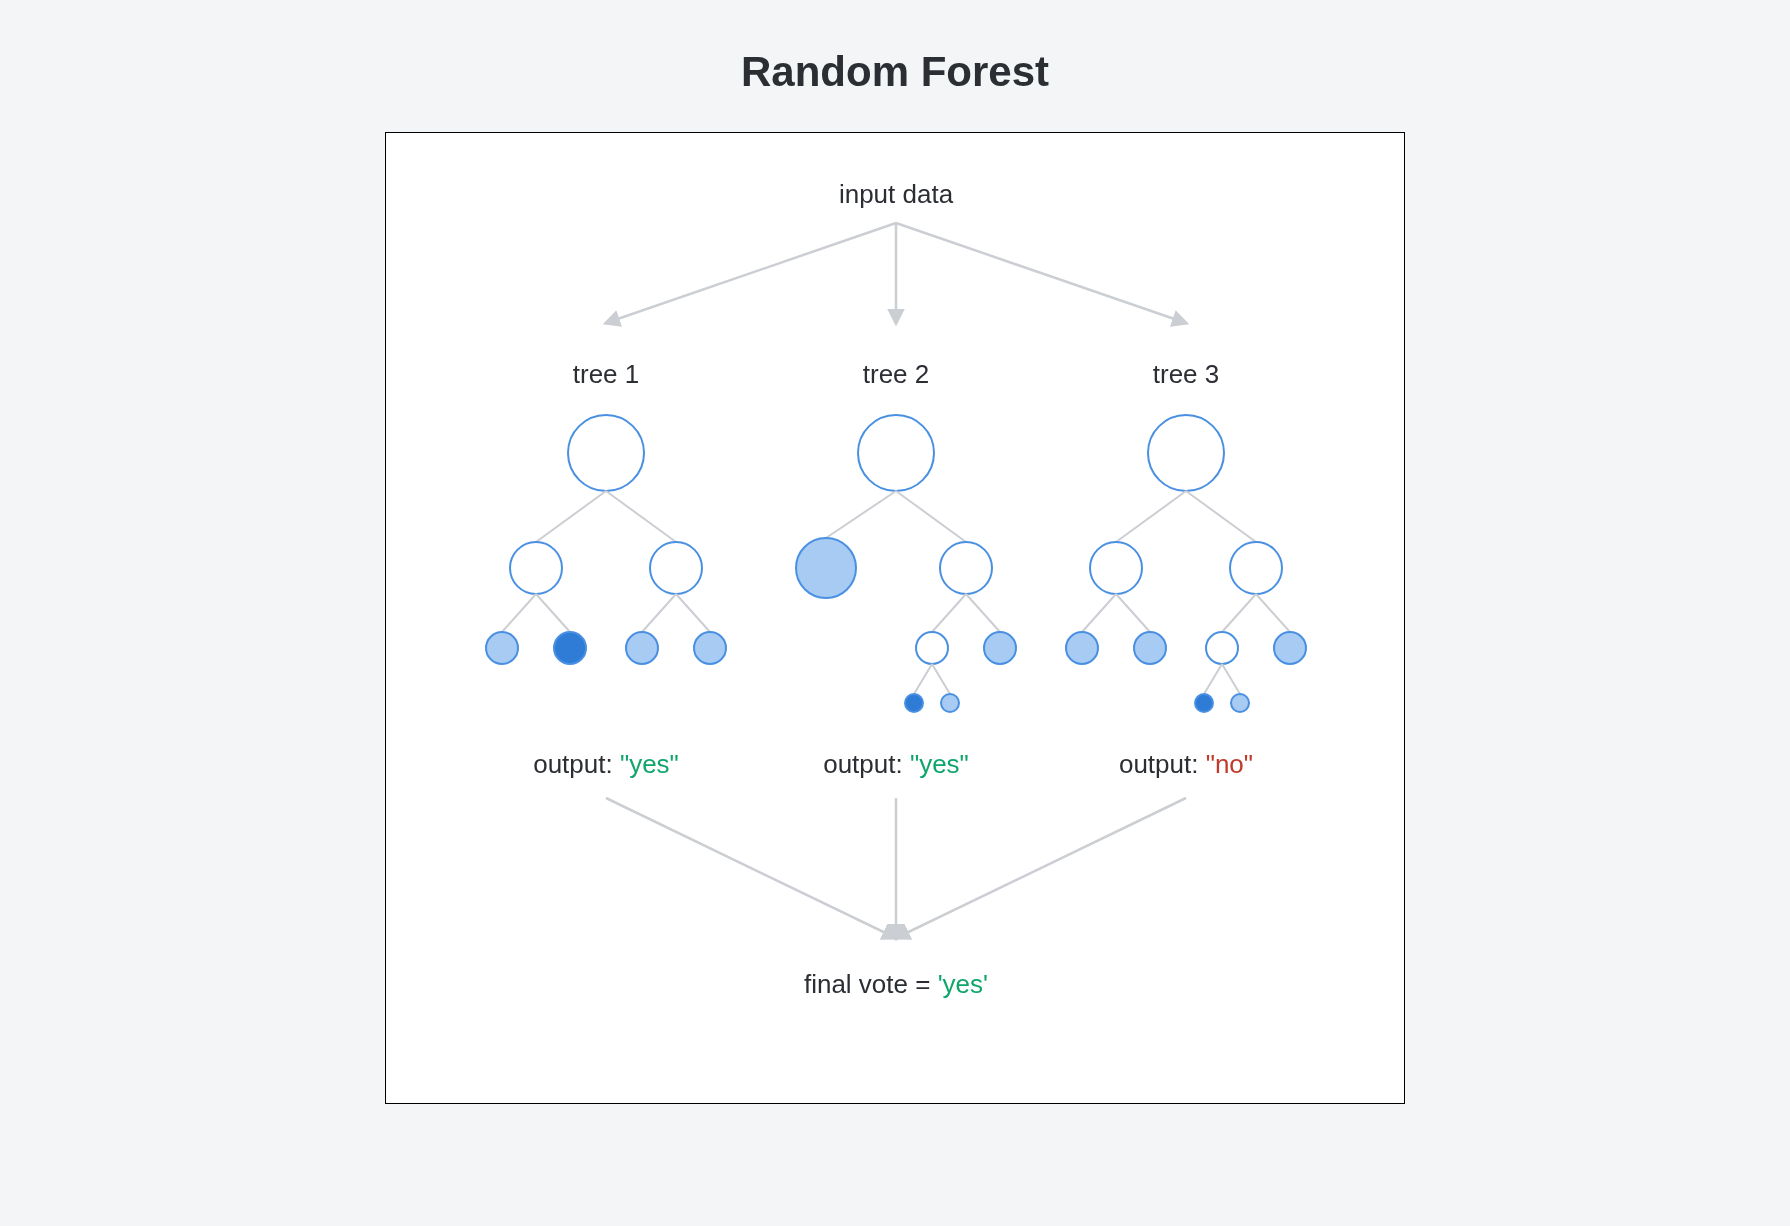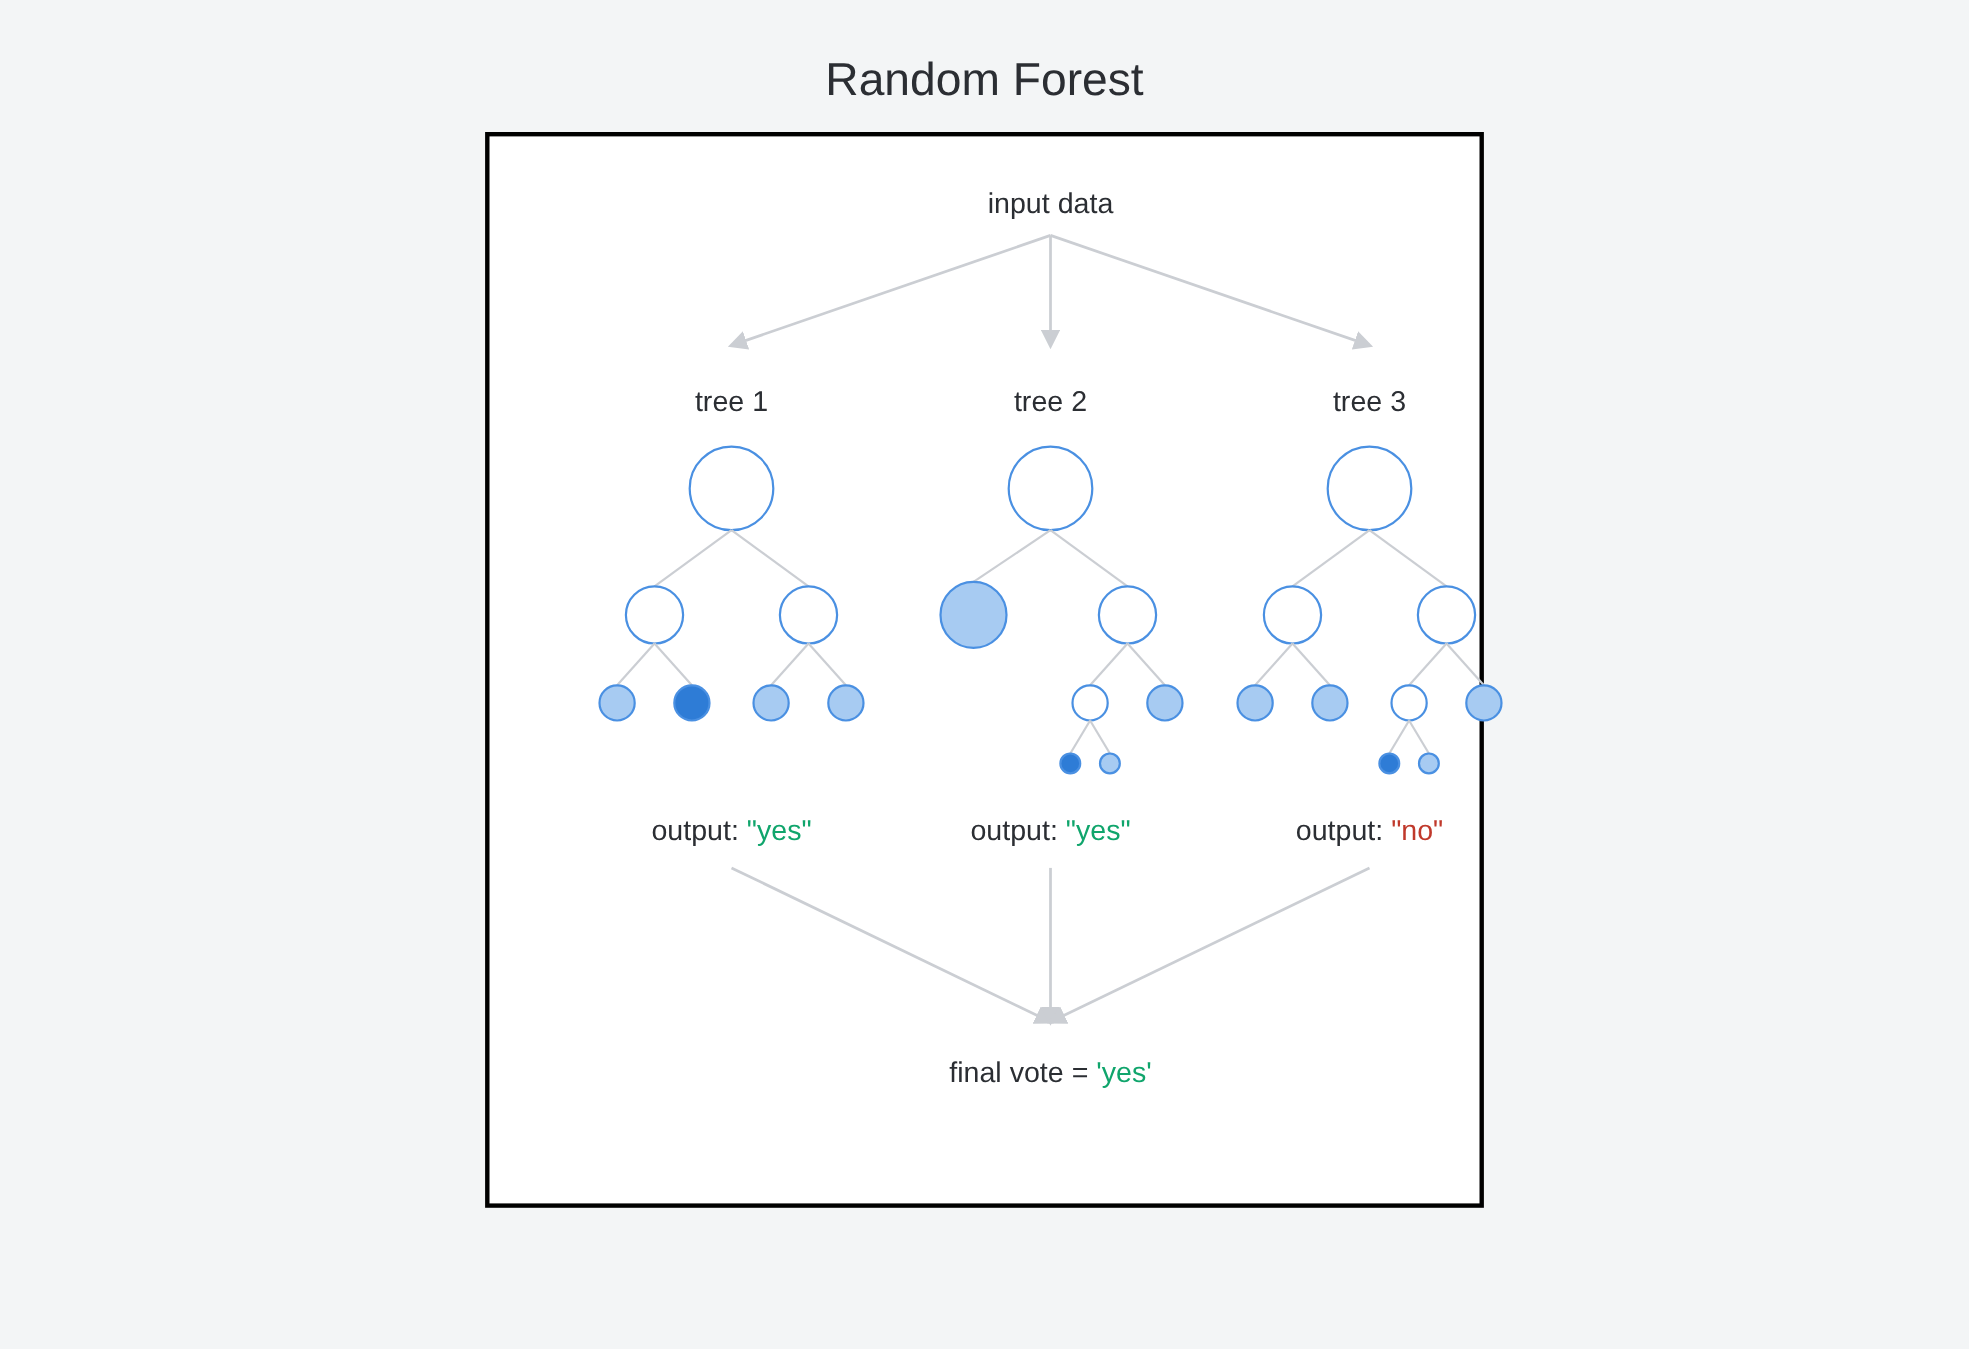--- a/index.html
+++ b/index.html
@@ -6,28 +6,28 @@
   body{
     background:#F3F5F6;
     font-family:-apple-system,BlinkMacSystemFont,"Segoe UI",Helvetica,Arial,sans-serif;
     color:#2B2E33;
     display:flex;
     flex-direction:column;
     align-items:center;
   }
   .title{
     font-size:42px;
-    font-weight:400;
+    font-weight:700;
     margin-top:48px;
-    margin-bottom:24px;
+    margin-bottom:36px;
   }
   .card{
     background:#FFFFFF;
-    border:4px solid #000000;
-    width:908px;
+    border:1px solid #000000;
+    width:1020px;
     padding:40px 20px 50px 20px;
     box-sizing:border-box;
   }
   svg{display:block;margin:0 auto;}
   text{font-family:inherit;}
   .lbl{font-size:26px;fill:#2B2E33;}
   .out{font-size:26px;fill:#2B2E33;}
   .yes{fill:#10A56C;}
   .no{fill:#C0392B;}
   .final{font-size:26px;fill:#2B2E33;}

